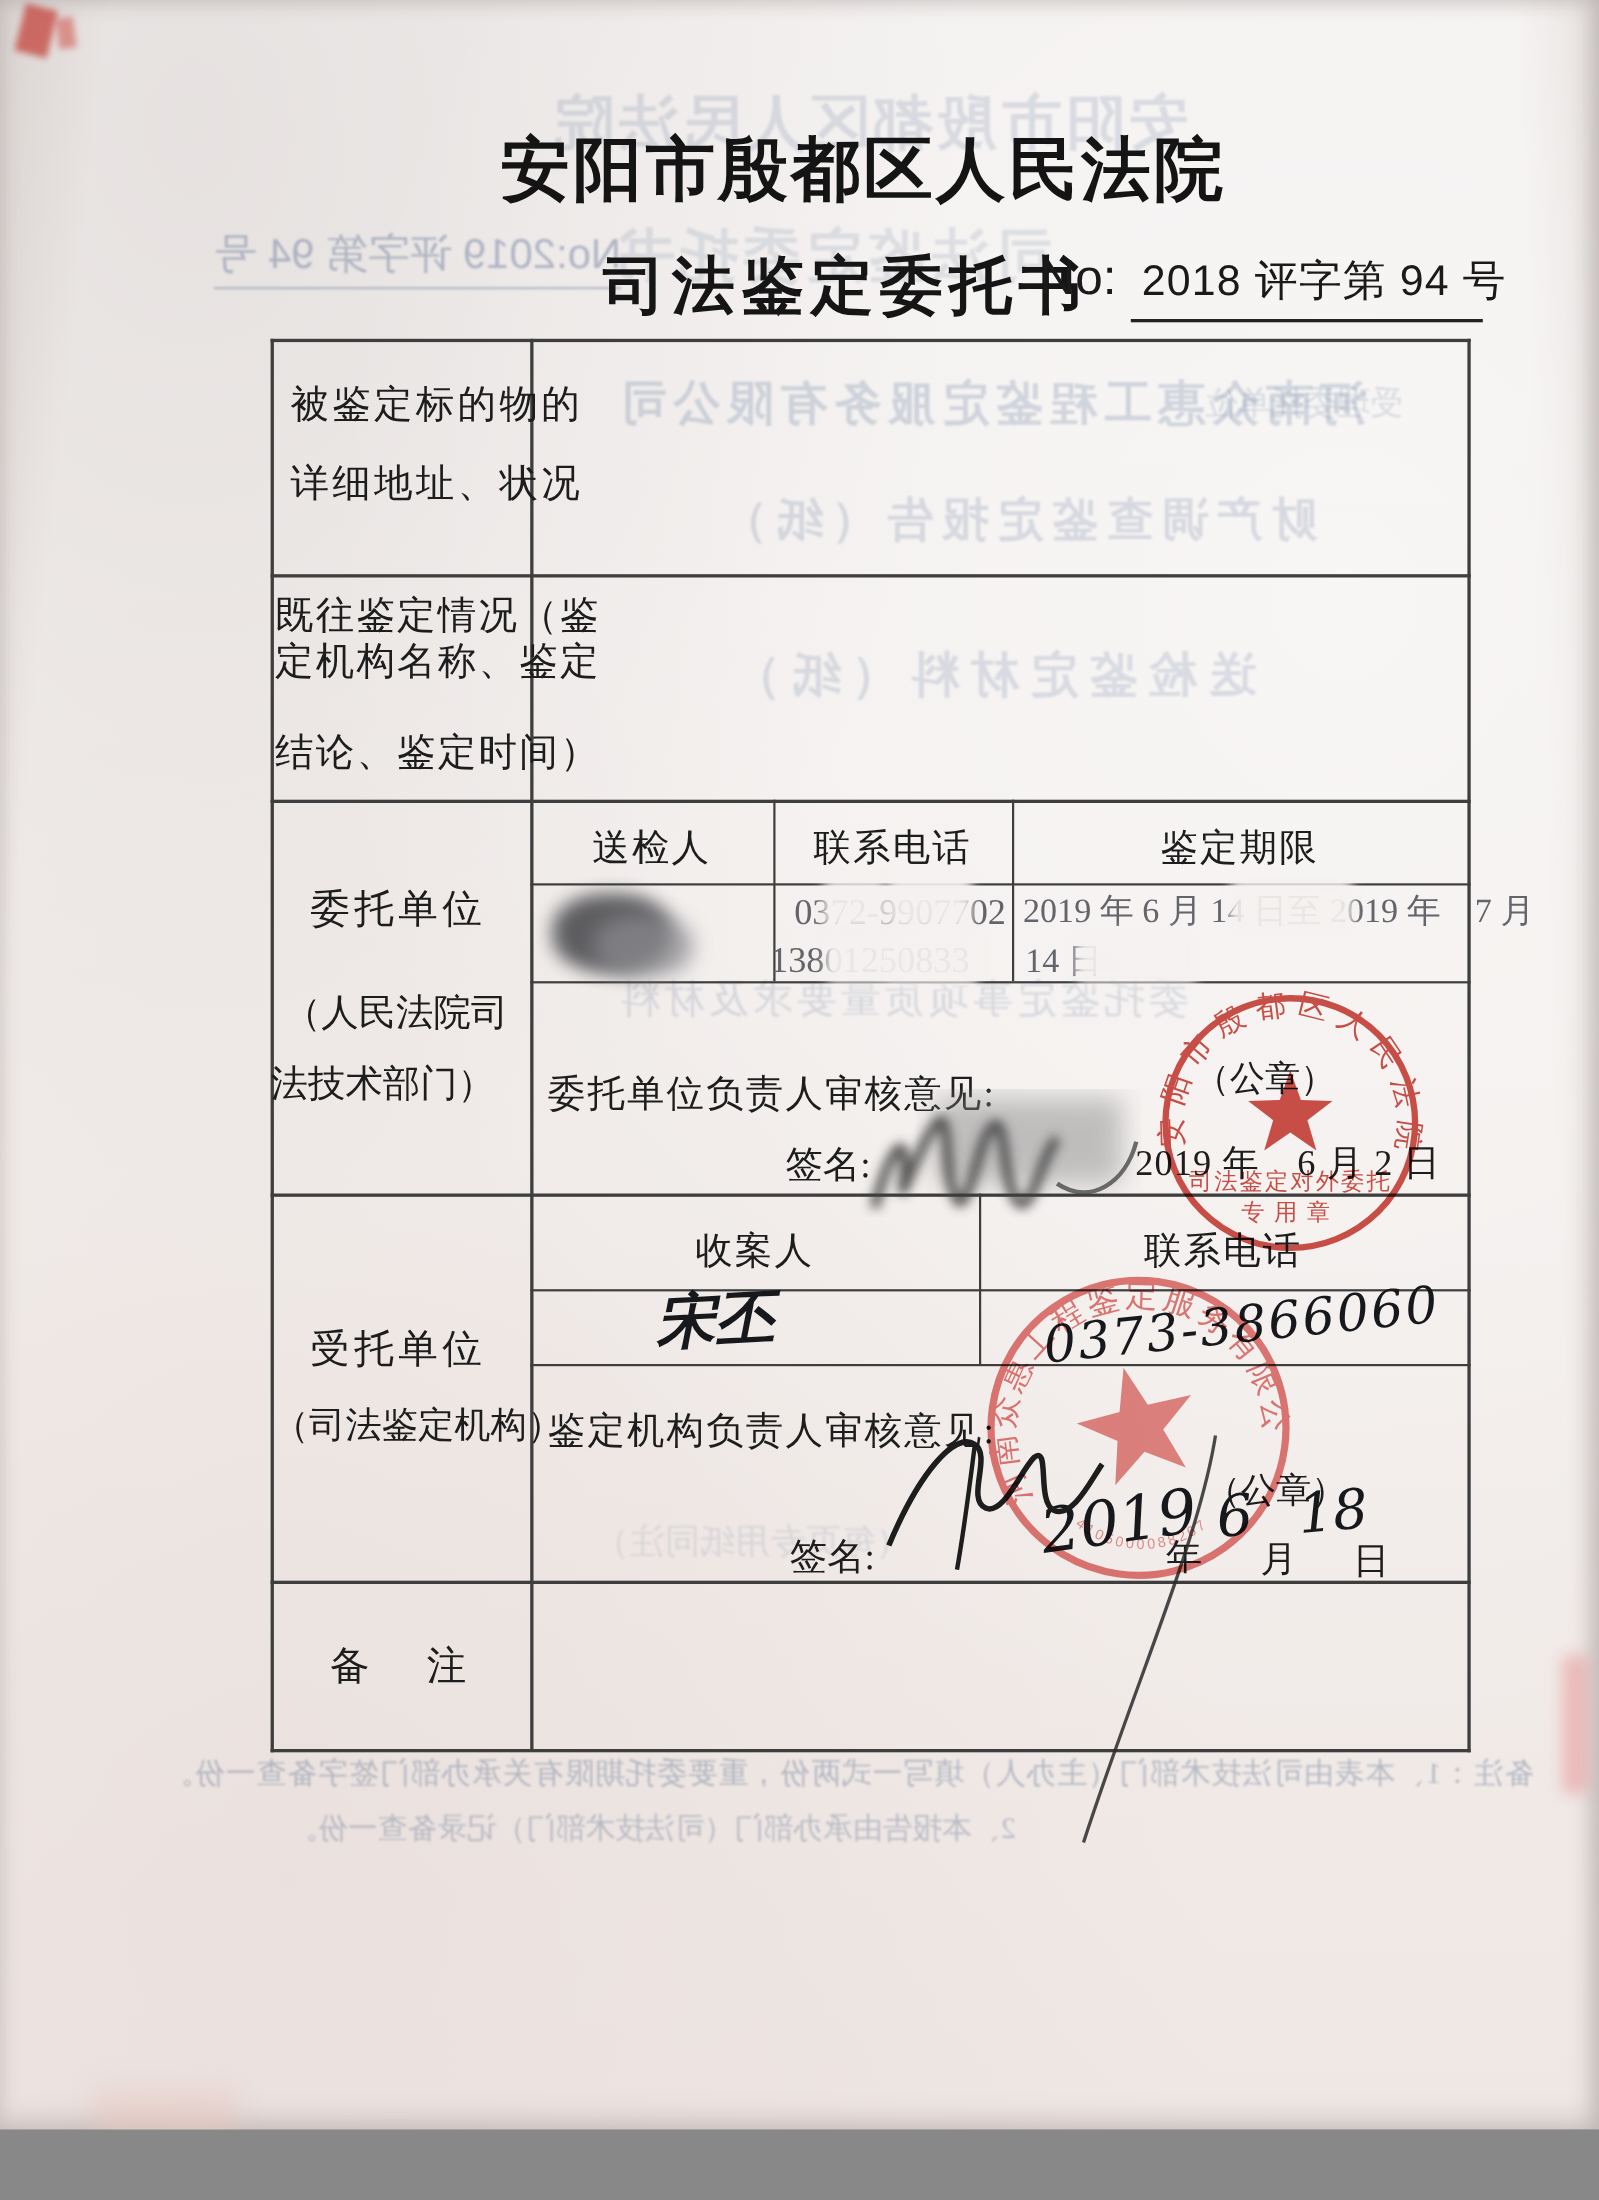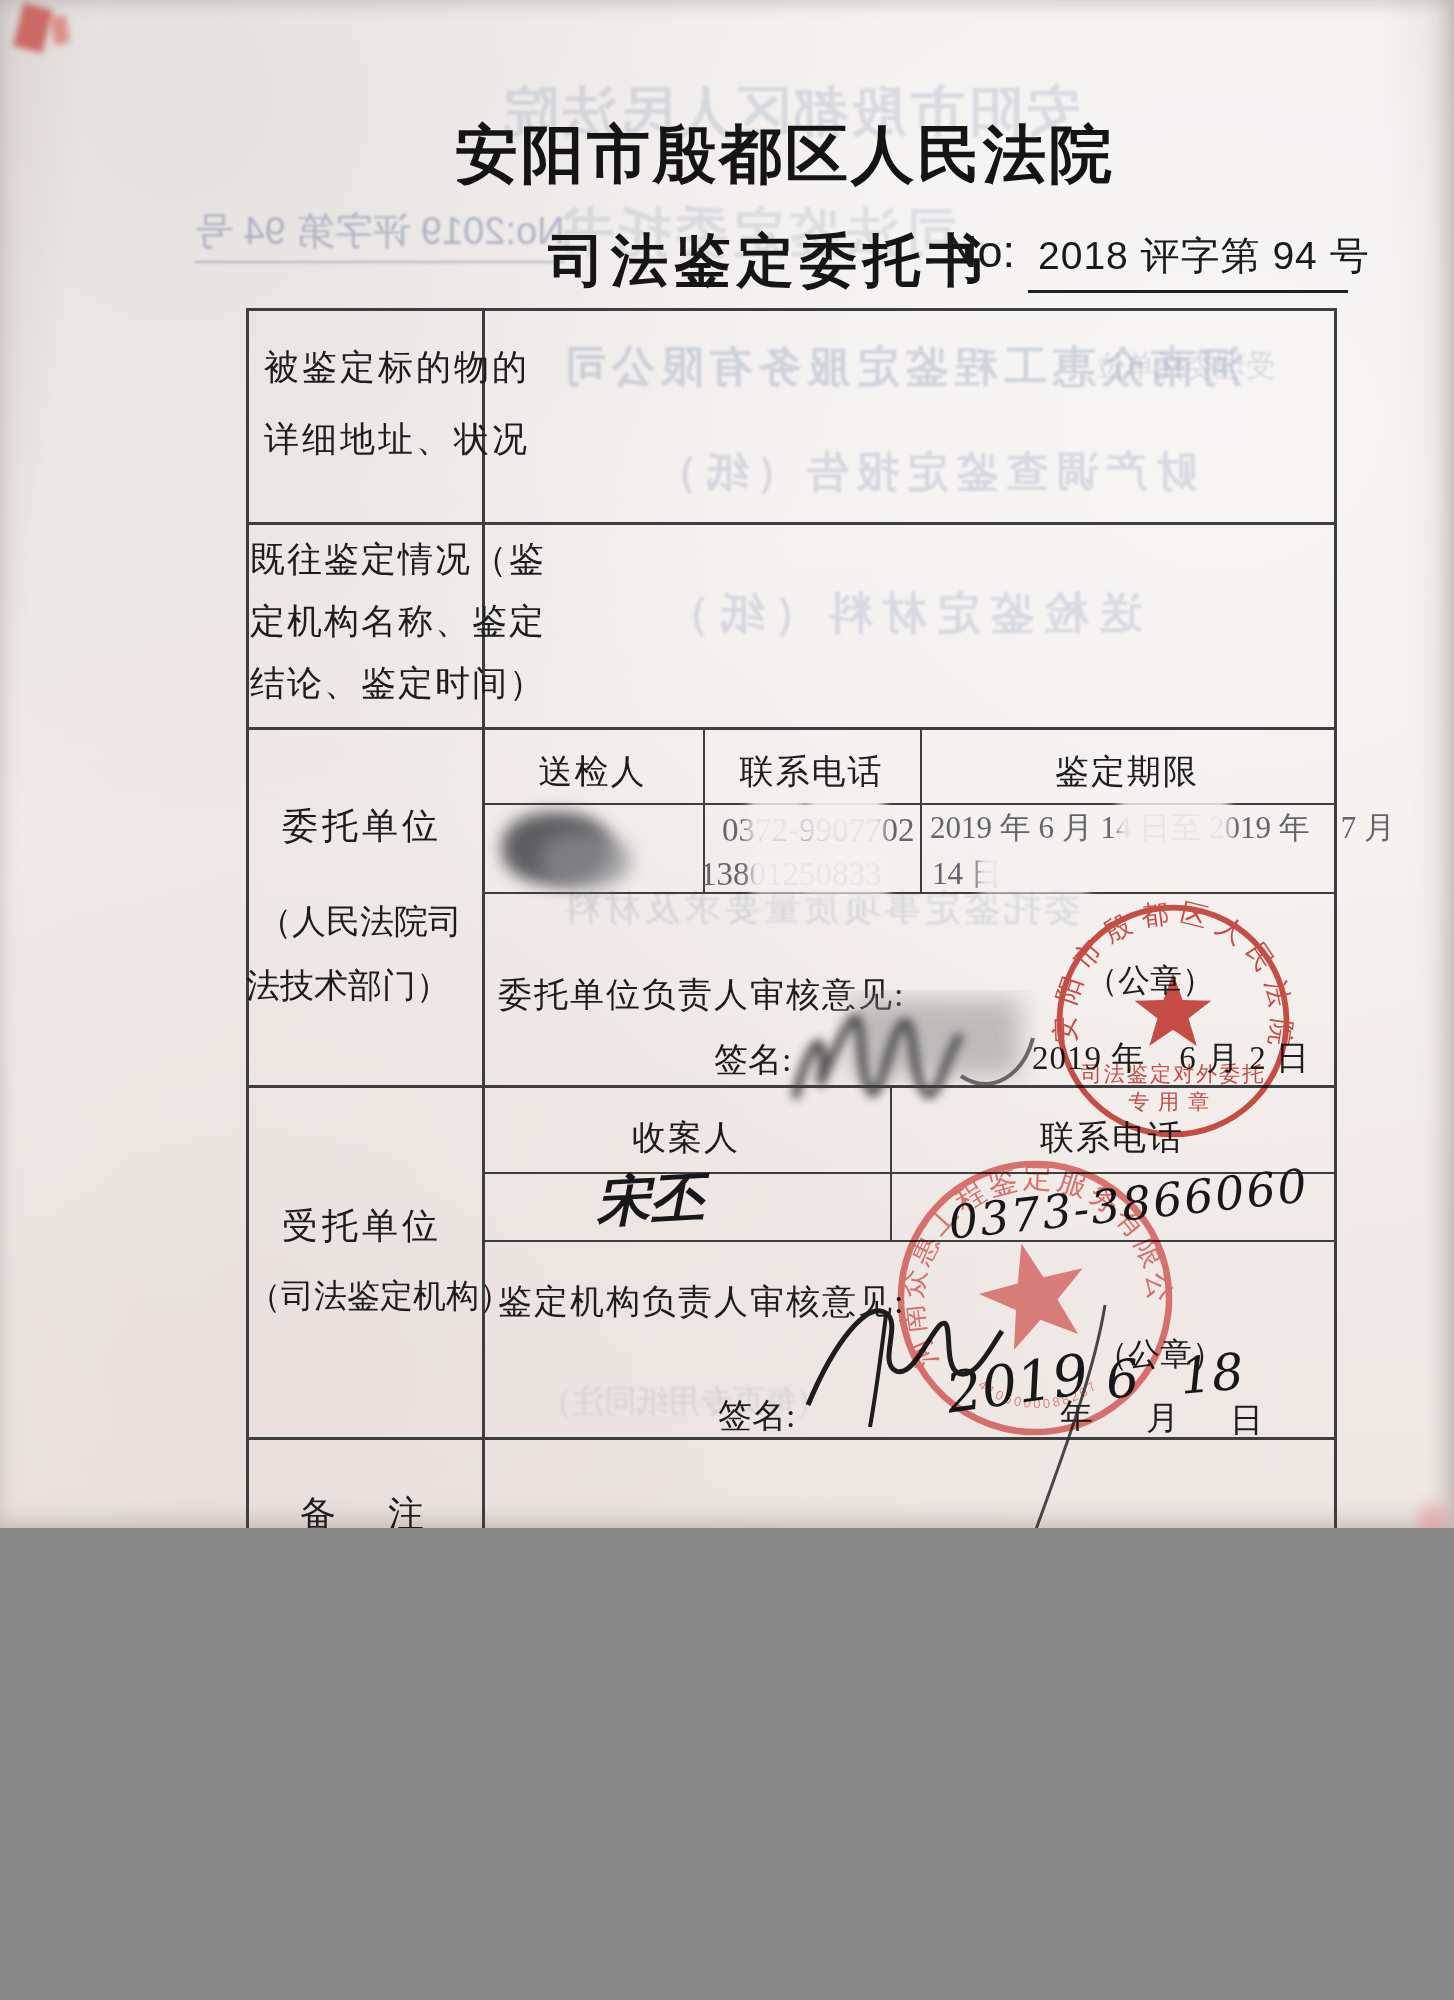--- a/index.html
+++ b/index.html
@@ -1,17 +1,17 @@
 <!DOCTYPE html>
 <html><head>
 <meta charset="utf-8">
 <style>
   html,body{margin:0;padding:0;background:#888;}
   .page{
-    position:relative;width:1454px;height:1528px;overflow:hidden;
+    position:relative;width:1454px;height:1936px;overflow:hidden;
     background:
       radial-gradient(ellipse at 84% 28%, rgba(255,255,255,.45), transparent 55%),
       radial-gradient(ellipse at 12% 6%, rgba(214,208,206,.45), transparent 40%),
       radial-gradient(ellipse at 18% 88%, rgba(226,213,209,.40), transparent 50%),
       linear-gradient(96deg, rgba(201,192,188,.55) 0, rgba(244,241,240,0) 6%),
       linear-gradient(268deg, rgba(201,192,188,.45) 0, rgba(244,241,240,0) 5%),
       linear-gradient(180deg,#f3f0ef 0%,#f2eeec 55%,#efe7e4 100%);
     box-shadow: inset -10px 0 18px rgba(150,140,138,.30), inset 0 -12px 20px rgba(160,148,144,.25), inset 0 6px 14px rgba(190,183,180,.25);
     font-family:"Liberation Serif","DejaVu Serif",serif;
     color:#1d1d1d;
@@ -75,21 +75,21 @@
   <div class="vl" style="left:1334px;top:308px;height:1285px;"></div>
   <div class="vl" style="left:482px;top:308px;height:1282px;"></div>
   <div class="vl" style="left:703px;top:727px;height:165px;width:2px;"></div>
   <div class="vl" style="left:920px;top:727px;height:165px;width:2px;"></div>
   <div class="vl" style="left:890px;top:1085px;height:155px;width:2px;"></div>
 
   <div class="t" style="left:264px;top:348px;font-size:35px;letter-spacing:3px;">被鉴定标的物的</div>
   <div class="t" style="left:264px;top:420px;font-size:35px;letter-spacing:3px;">详细地址、状况</div>
 
   <div class="t" style="left:250px;top:540px;font-size:35px;letter-spacing:2px;">既往鉴定情况（鉴</div>
-  <div class="t" style="left:250px;top:602px;font-size:35px;letter-spacing:2px;">定机构名称、鉴定</div>
+  <div class="t" style="left:250px;top:582px;font-size:35px;letter-spacing:2px;">定机构名称、鉴定</div>
   <div class="t" style="left:250px;top:664px;font-size:35px;letter-spacing:2px;text-align:center;">结论、鉴定时间）</div>
 
   <div class="t" style="left:282px;top:806px;font-size:36px;letter-spacing:4px;">委托单位</div>
   <div class="t" style="left:258px;top:902px;font-size:34px;">（人民法院司</div>
   <div class="t" style="left:246px;top:966px;font-size:34px;">法技术部门）</div>
   <div class="t ctr" style="left:482px;top:752px;width:221px;font-size:34px;letter-spacing:2px;">送检人</div>
   <div class="t ctr" style="left:703px;top:752px;width:217px;font-size:34px;letter-spacing:2px;">联系电话</div>
   <div class="t ctr" style="left:920px;top:752px;width:414px;font-size:34px;letter-spacing:2px;">鉴定期限</div>
 
   <div class="t faded" style="left:722px;top:812px;font-size:33px;">0372-9907702</div>

